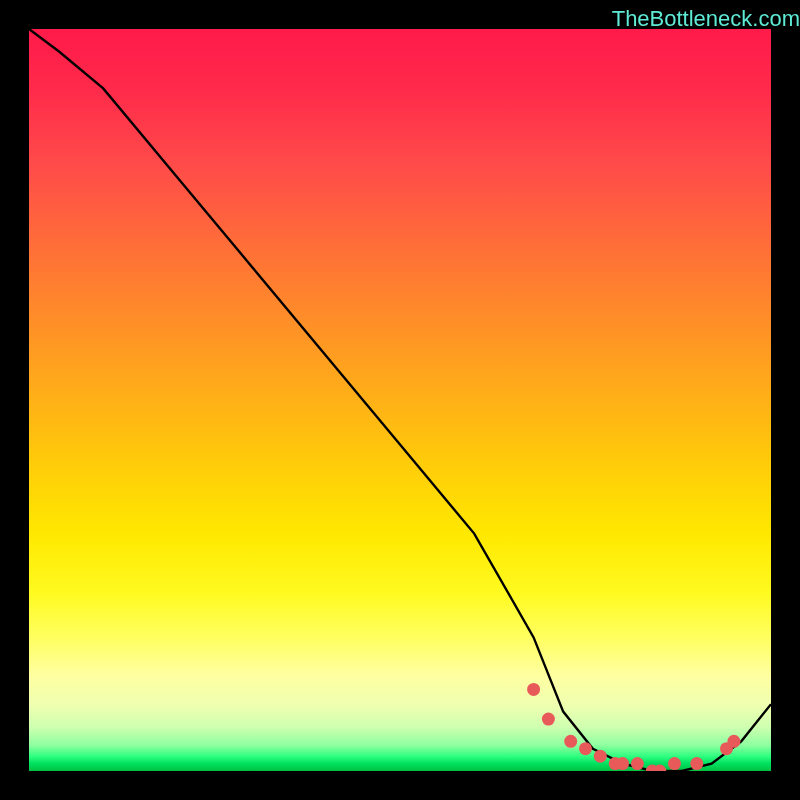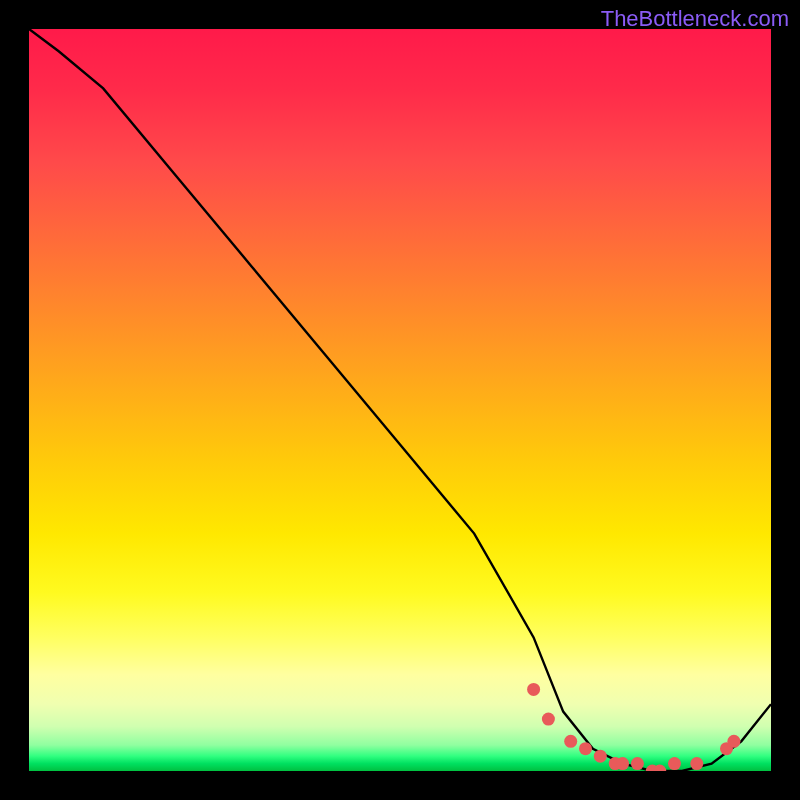--- a/index.html
+++ b/index.html
@@ -8,22 +8,22 @@
     background: #000;
     width: 800px;
     height: 800px;
     overflow: hidden;
     position: relative;
     font-family: Arial, sans-serif;
   }
   .watermark {
     position: absolute;
     top: 6px;
-    right: 11px;
-    color: #8b5cf6;
+    right: 0;
+    color: #5eead4;
     font-size: 22px;
     font-weight: 500;
     z-index: 10;
   }
   .chart-area {
     position: absolute;
     left: 29px;
     top: 29px;
     width: 742px;
     height: 742px;

